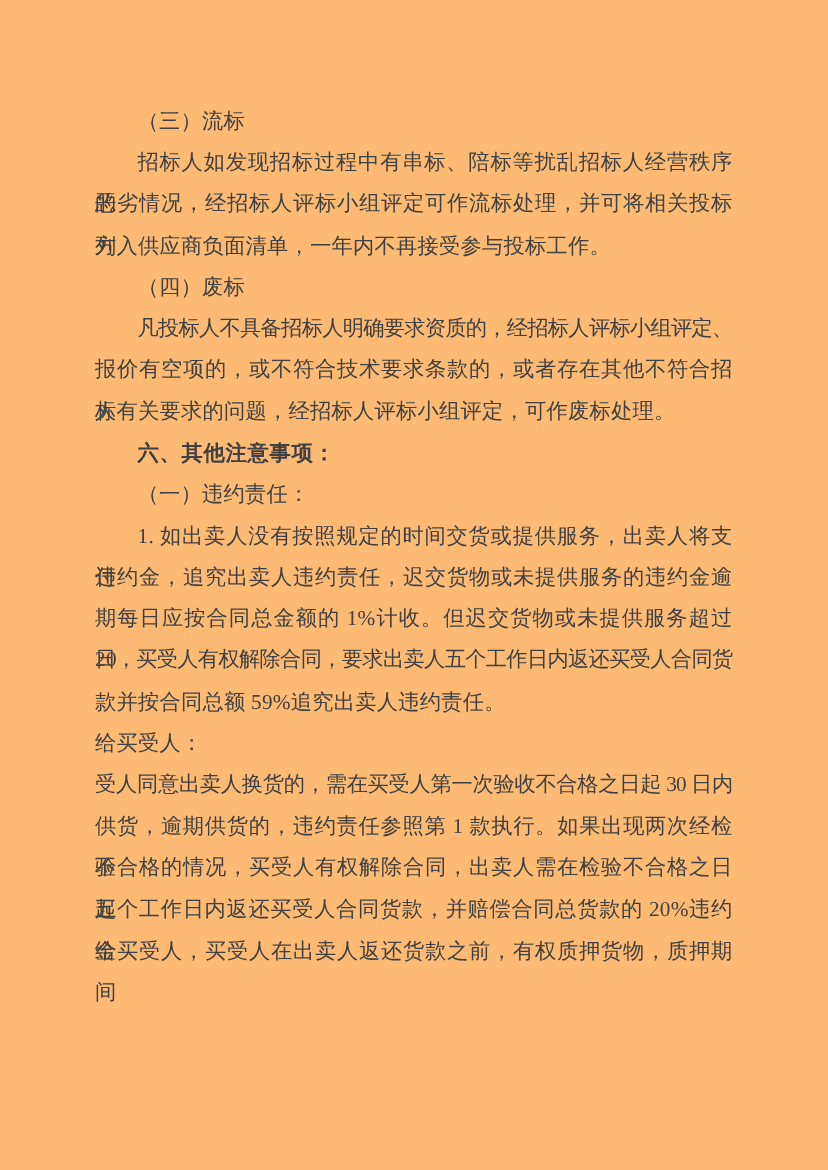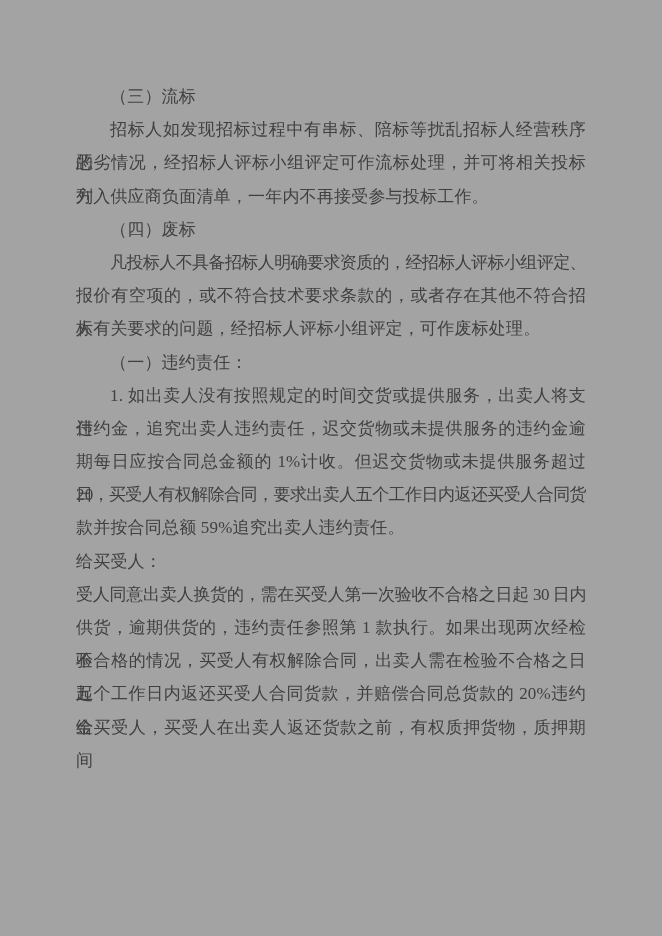--- a/index.html
+++ b/index.html
@@ -4,21 +4,21 @@
 <style>
   html, body {
     margin: 0;
     padding: 0;
     background: #ffffff;
   }
   .page {
     position: relative;
     width: 662px;
     height: 936px;
-    background: #a3a3a3;
+    background: #fdba74;
     overflow: hidden;
     font-family: "Liberation Serif", "DejaVu Serif", serif;
   }
   .content {
     position: absolute;
     left: 76px;
     top: 80px;
     width: 510px;
     font-size: 17px;
     line-height: 33.2px;
@@ -53,20 +53,21 @@
 <div class="page">
   <div class="content">
     <div class="ln ind">（三）流标</div>
     <div class="ln ind j">招标人如发现招标过程中有串标、陪标等扰乱招标人经营秩序的</div>
     <div class="ln j">恶劣情况，经招标人评标小组评定可作流标处理，并可将相关投标方</div>
     <div class="ln">列入供应商负面清单，一年内不再接受参与投标工作。</div>
     <div class="ln ind">（四）废标</div>
     <div class="ln ind j tight">凡投标人不具备招标人明确要求资质的，经招标人评标小组评定、</div>
     <div class="ln j">报价有空项的，或不符合技术要求条款的，或者存在其他不符合招标</div>
     <div class="ln">人有关要求的问题，经招标人评标小组评定，可作废标处理。</div>
+    <div class="ln ind bold">六、其他注意事项：</div>
     <div class="ln ind">（一）违约责任：</div>
     <div class="ln ind j">1. 如出卖人没有按照规定的时间交货或提供服务，出卖人将支付</div>
     <div class="ln j">违约金，追究出卖人违约责任，迟交货物或未提供服务的违约金逾</div>
     <div class="ln j">期每日应按合同总金额的 1%计收。但迟交货物或未提供服务超过 20</div>
     <div class="ln j tight">日，买受人有权解除合同，要求出卖人五个工作日内返还买受人合同货</div>
     <div class="ln">款并按合同总额 59%追究出卖人违约责任。</div>
     <div class="ln">给买受人：</div>
     <div class="ln j tight">受人同意出卖人换货的，需在买受人第一次验收不合格之日起 30 日内</div>
     <div class="ln j">供货，逾期供货的，违约责任参照第 1 款执行。如果出现两次经检验</div>
     <div class="ln j">不合格的情况，买受人有权解除合同，出卖人需在检验不合格之日起</div>

